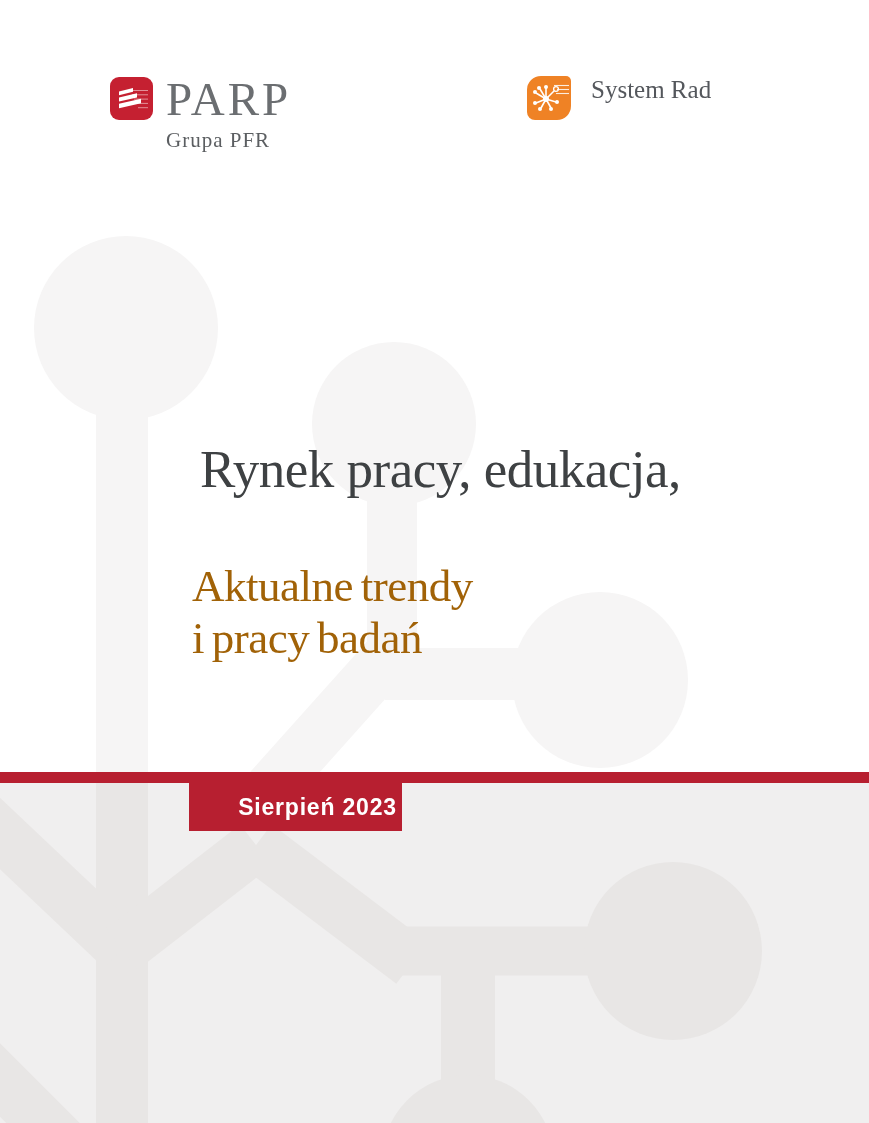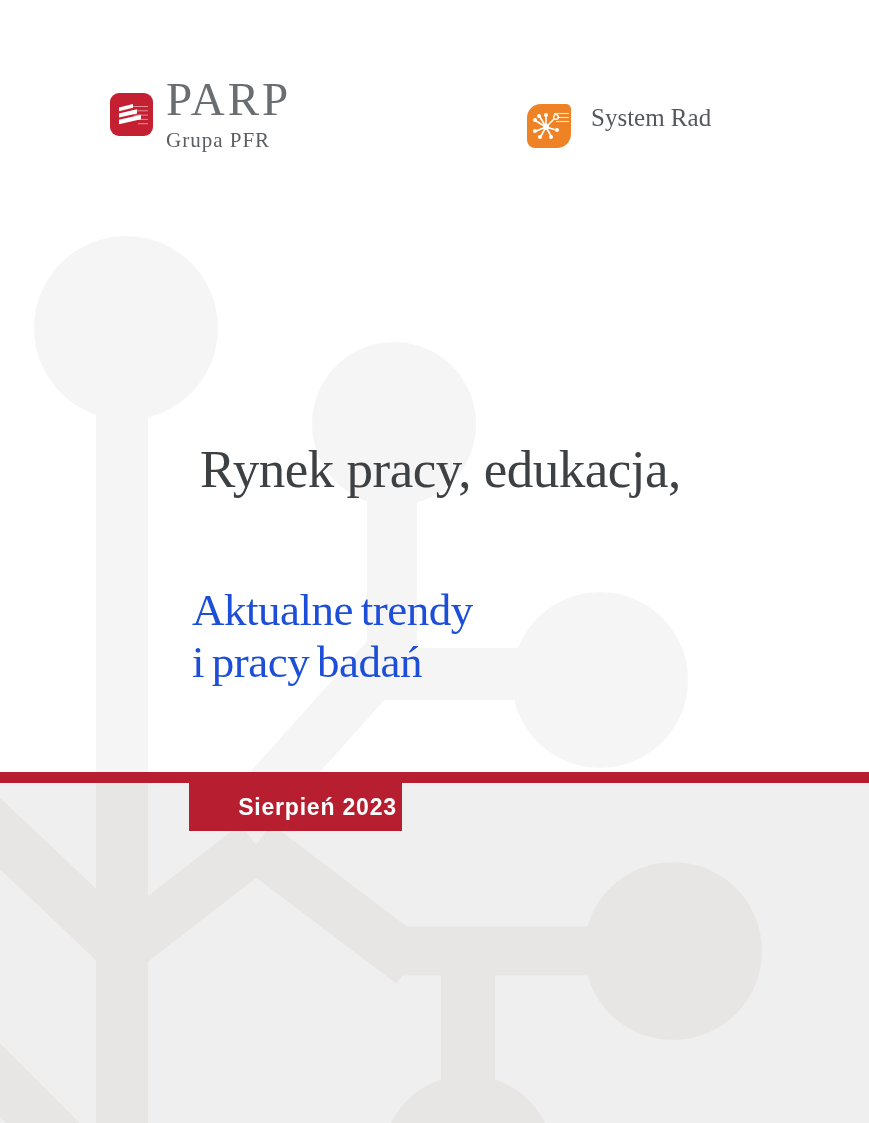--- a/index.html
+++ b/index.html
@@ -23,21 +23,21 @@
   }
   .bg-upper { top: 0; }
   .bg-lower { top: 783px; }
 
   
   .parp-logo {
     position: absolute;
     left: 110px;
     top: 77px;
     display: flex;
-    align-items: center;
+    align-items: flex-start;
   }
   .parp-icon {
     width: 43px;
     height: 43px;
     flex: 0 0 auto;
   }
   .parp-text-col {
     margin-left: 13px;
   }
   .parp-name {
@@ -53,21 +53,20 @@
     letter-spacing: 1px;
     color: #5b5e61;
   }
 
   .council-logo {
     position: absolute;
     left: 527px;
     top: 76px;
     display: flex;
     align-items: flex-start;
-    margin-top: 28px;
   }
   .council-icon {
     width: 44px;
     height: 44px;
     border-radius: 14px 5px 14px 8px;
     background: #ef8225;
     flex: 0 0 auto;
   }
   .council-text-col {
     margin-left: 20px;
@@ -82,26 +81,26 @@
     left: 200px;
     top: 436px;
     font-size: 53px;
     line-height: 66px;
     letter-spacing: -0.5px;
     color: #3e4143;
   }
   .subtitle {
     position: absolute;
     left: 192px;
-    top: 584px;
+    top: 560px;
     font-size: 45px;
     line-height: 52px;
     letter-spacing: -0.5px;
     word-spacing: -3px;
-    color: #1d4ed8;
+    color: #a16207;
   }
 
   
   .divider-bar {
     position: absolute;
     left: 0;
     top: 772px;
     width: 869px;
     height: 11px;
     background: #b71f30;

